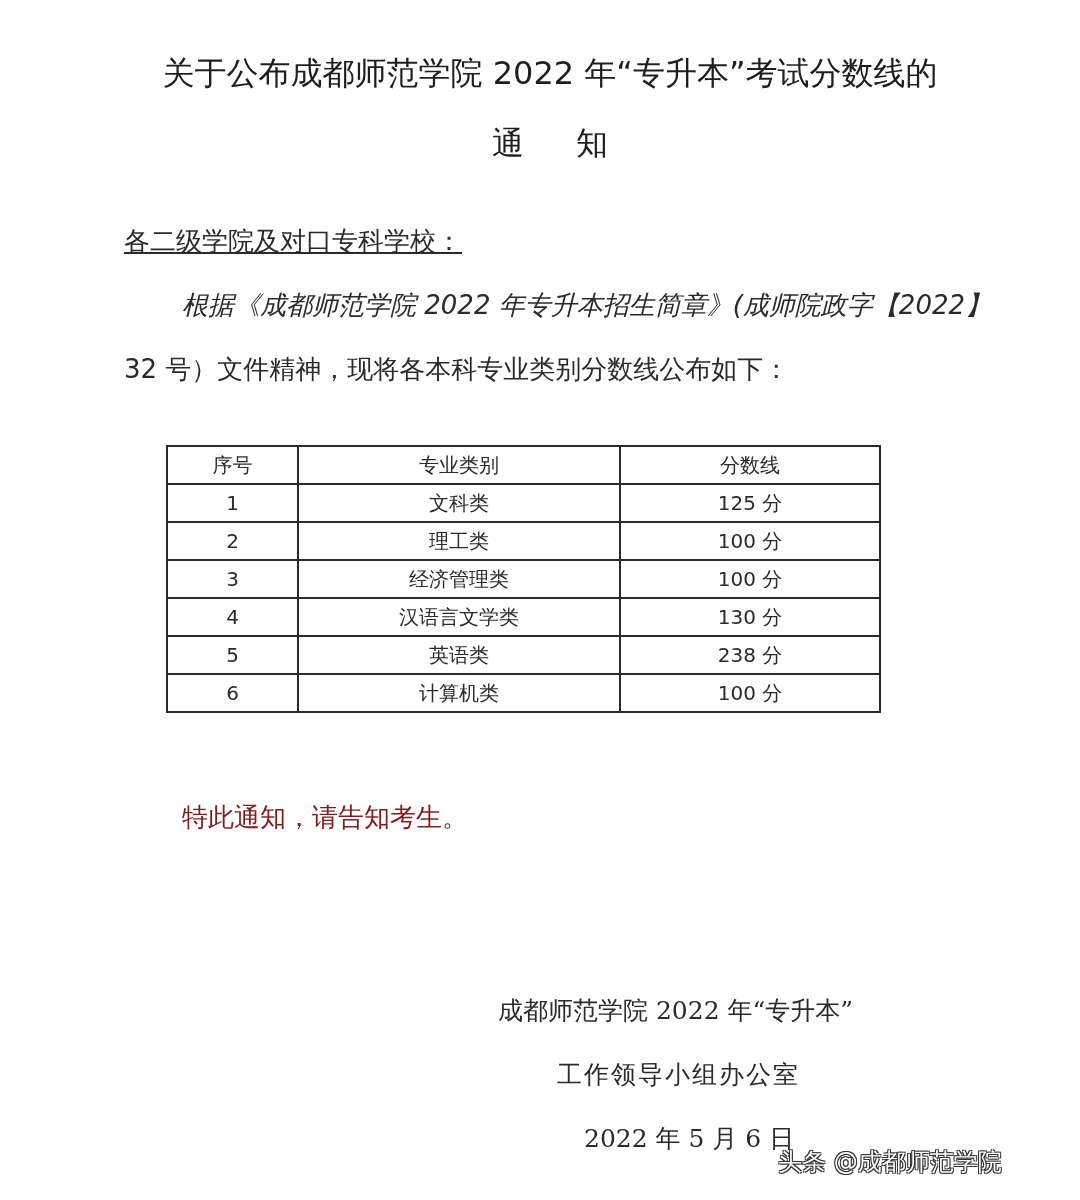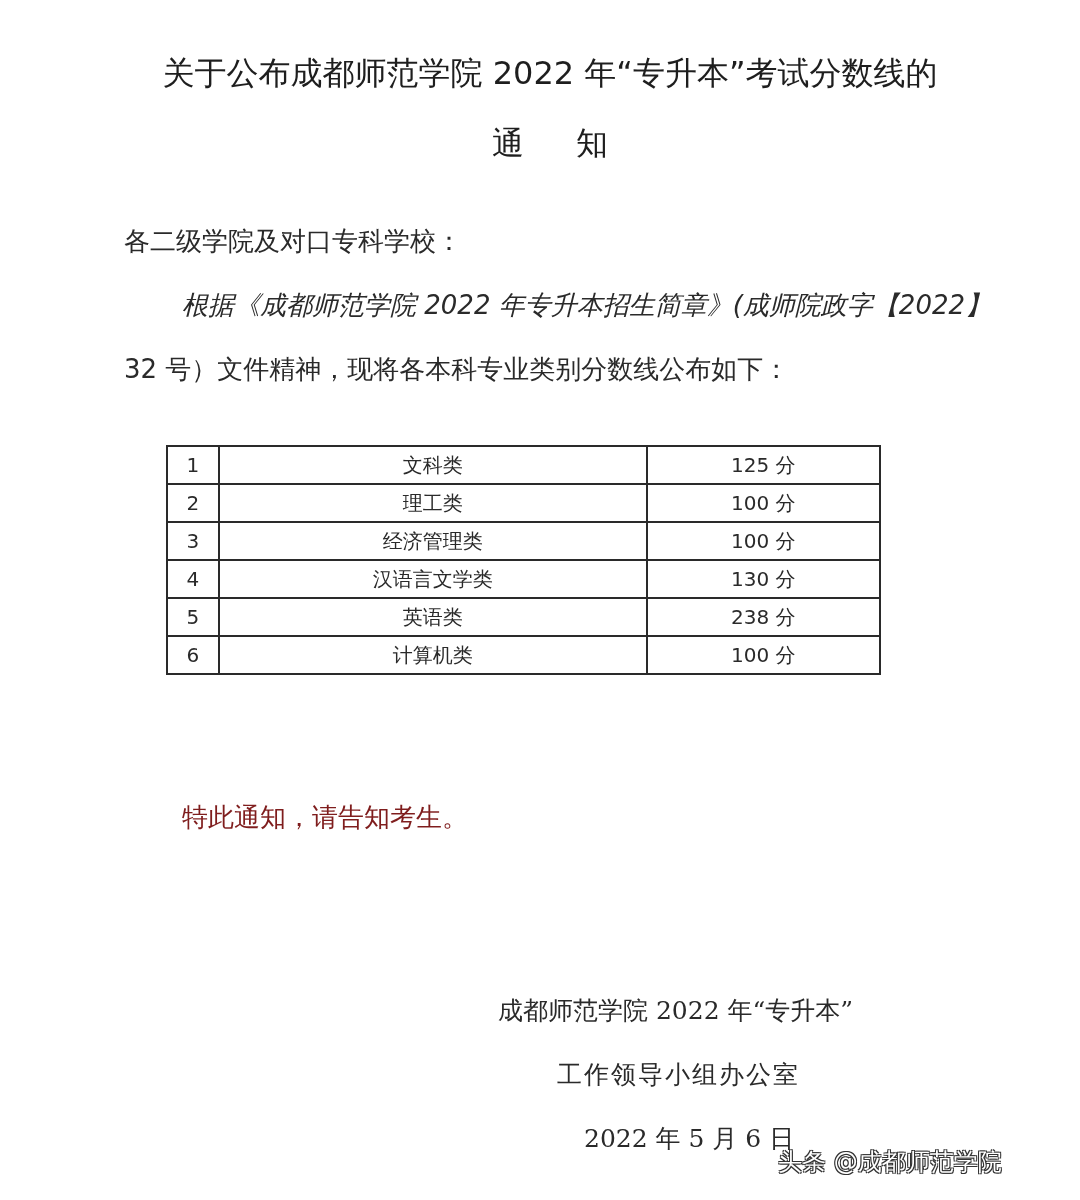--- a/index.html
+++ b/index.html
@@ -9,21 +9,21 @@
     }
     .title-line1 {
       position: absolute; top: 52px; left: 0; width: 1100px; text-align: center;
       font-size: 32px; letter-spacing: 0px; color: #1e1e1e;
     }
     .title-line2 {
       position: absolute; top: 122px; left: 0; width: 1100px; text-align: center;
       font-size: 32px; color: #1e1e1e; word-spacing: 0;
     }
     .title-line2 span { display: inline-block; margin: 0 26px; }
-    .salutation { position: absolute; top: 224px; left: 124px; font-size: 26px; color: #2a2a2a; }
+    .salutation { position: absolute; top: 224px; left: 124px; font-size: 26px; color: #2a2a2a; text-decoration: underline; }
     .para1 { position: absolute; top: 288px; left: 182px; font-size: 26px; color: #2a2a2a; white-space: nowrap; font-style: italic; }
     .para2 { position: absolute; top: 352px; left: 124px; font-size: 26px; color: #2a2a2a; white-space: nowrap; text-align: center; }
     table.scores {
       position: absolute; top: 445px; left: 166px; width: 715px;
       border-collapse: collapse; font-size: 20px; color: #2a2a2a;
     }
     table.scores td, table.scores th {
       border: 2px solid #2a2a2a; height: 36px; padding: 0; text-align: center; font-weight: normal;
     }
     table.scores .c1 { width: 129px; }
@@ -51,20 +51,25 @@
     <span>通</span><span>知</span>
   </div>
 </div>
 
 <div class="salutation">各二级学院及对口专科学校：</div>
 <div class="para1">根据《成都师范学院 2022 年专升本招生简章》(成师院政字【2022】</div>
 <div class="para2">32 号）文件精神，现将各本科专业类别分数线公布如下：</div>
 
 <table class="scores">
   <tbody>
+      <tr>
+    <th class="c1">序号</th>
+    <th class="c2">专业类别</th>
+    <th>分数线</th>
+  </tr>
   <tr>
     <td>1</td>
     <td>文科类</td>
     <td>125 分</td>
   </tr>
   <tr>
     <td>2</td>
     <td>理工类</td>
     <td>100 分</td>
   </tr>

